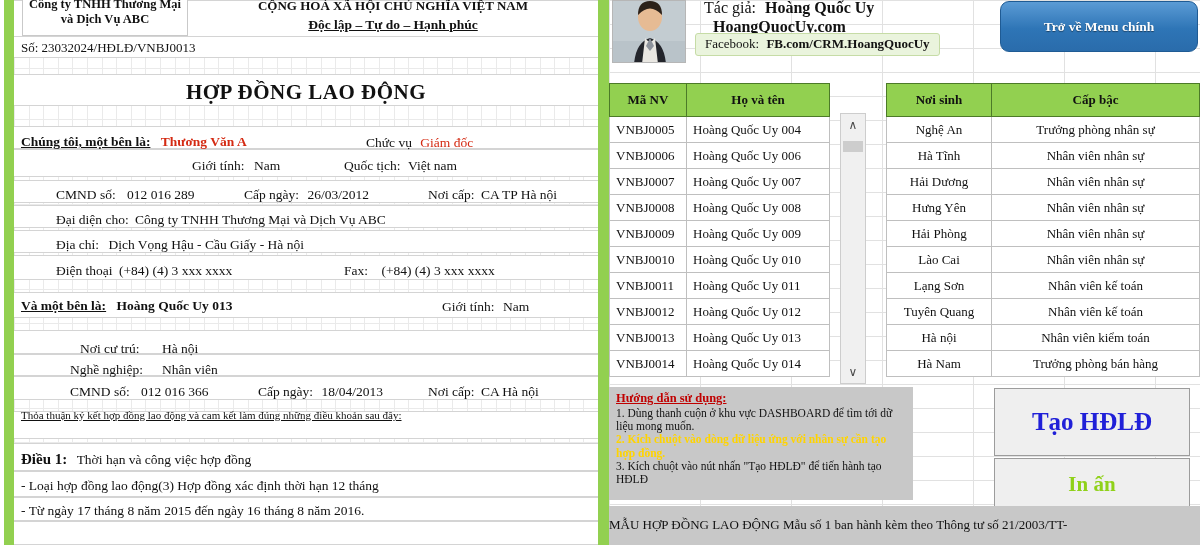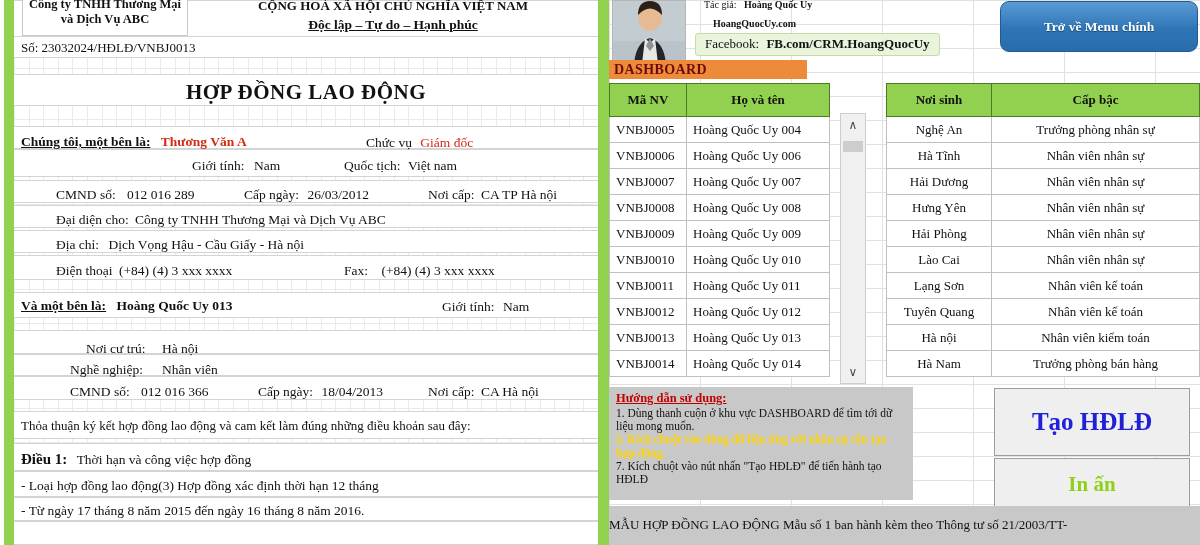--- a/index.html
+++ b/index.html
@@ -113,21 +113,21 @@
     border: 1px solid #b6b6b6;
     background: #cfd6d9;
     overflow: hidden;
   }
   #author-photo svg { display:block; }
 
   .author-line {
     position: absolute;
     white-space: nowrap;
     font-weight: bold;
-    font-size: 10px;
+    font-size: 16px;
     color: #111;
   }
   .author-line .lab { font-weight: normal; }
   #fb-pill {
     position: absolute;
     left: 86px; top: 33px;
     padding: 2px 9px 3px 9px;
     background: #eaf4dd;
     border: 1px solid #c6dca6;
     border-radius: 3px;
@@ -358,39 +358,39 @@
 
     <div class="doc-line" style="left:7px;top:299px;">
       <span class="bold und">Và một bên là:</span>
       <span class="bold" style="margin-left:7px;">Hoàng Quốc Uy 013</span>
     </div>
     <div class="doc-line" style="left:428px;top:300px;">
       <span>Giới tính:</span>
       <span style="margin-left:5px;">Nam</span>
     </div>
 
-    <div class="doc-line" style="left:72px;top:342px;">Nơi cư trú:</div>
+    <div class="doc-line" style="left:66px;top:342px;">Nơi cư trú:</div>
     <div class="doc-line" style="left:148px;top:342px;">Hà nội</div>
     <div class="doc-line" style="left:56px;top:363px;">Nghề nghiệp:</div>
     <div class="doc-line" style="left:148px;top:363px;">Nhân viên</div>
 
     <div class="doc-line" style="left:56px;top:385px;">
       <span>CMND số:</span>
       <span style="margin-left:8px;">012 016 366</span>
     </div>
     <div class="doc-line" style="left:244px;top:385px;">
       <span>Cấp ngày:</span>
       <span style="margin-left:5px;">18/04/2013</span>
     </div>
     <div class="doc-line" style="left:414px;top:385px;">
       <span>Nơi cấp:</span>
       <span style="margin-left:3px;">CA Hà nội</span>
     </div>
 
-    <div class="doc-line" style="left:7px;top:419px;font-size:13px;">Thỏa thuận ký kết hợp đồng lao động và cam kết làm đúng những điều khoản sau đây:</div>
+    <div class="doc-line" style="left:7px;top:410px;font-size:11px;text-decoration:underline;">Thỏa thuận ký kết hợp đồng lao động và cam kết làm đúng những điều khoản sau đây:</div>
 
     <div class="doc-line" style="left:7px;top:452px;">
       <span class="bold" style="font-size:15px;">Điều 1:</span>
       <span style="margin-left:6px;">Thời hạn và công việc hợp đồng</span>
     </div>
     <div class="doc-line" style="left:7px;top:479px;">- Loại hợp đồng lao động(3) Hợp đồng xác định thời hạn 12 tháng</div>
     <div class="doc-line" style="left:7px;top:504px;">- Từ ngày 17 tháng 8 năm 2015 đến ngày 16 tháng 8 năm 2016.</div>
   </div>
 
   <div id="right">
@@ -411,21 +411,20 @@
     <div class="author-line" style="left:95px;top:-1px;">
       <span class="lab">Tác giả:</span>
       <span style="margin-left:5px;">Hoàng Quốc Uy</span>
     </div>
     <div class="author-line" style="left:104px;top:18px;">HoangQuocUy.com</div>
     <div id="fb-pill">
       <span>Facebook:</span>
       <b style="margin-left:4px;">FB.com/CRM.HoangQuocUy</b>
     </div>
 
-    <div id="dashboard-bar">DASHBOARD</div>
 
     <div id="menu-btn">Trở về Menu chính</div>
 
     <table class="dtable" id="tbl-left">
       <thead>
         <tr>
           <th class="c-id">Mã NV</th>
           <th class="c-name">Họ và tên</th>
         </tr>
       </thead>
@@ -528,21 +527,21 @@
             <td class="c-rank">Trưởng phòng bán hàng</td>
           </tr>
         </tbody>
     </table>
 
     <div id="howto">
       <div id="howto-title">Hướng dẫn sử dụng:</div>
       <div id="howto-steps">
           <div class="howto-step">1. Dùng thanh cuộn ở khu vực DASHBOARD để tìm tới dữ liệu mong muốn.</div>
           <div class="howto-step hl">2. Kích chuột vào dòng dữ liệu ứng với nhân sự cần tạo hợp đồng.</div>
-          <div class="howto-step">7. Kích chuột vào nút nhấn "Tạo HĐLĐ" để tiến hành tạo HĐLĐ</div>
+          <div class="howto-step">3. Kích chuột vào nút nhấn "Tạo HĐLĐ" để tiến hành tạo HĐLĐ</div>
         </div>
     </div>
 
     <div class="act-btn" id="btn-create">Tạo HĐLĐ</div>
     <div class="act-btn" id="btn-print">In ấn</div>
 
     <div id="footer-strip"></div>
     <div id="footer-note">MẪU HỢP ĐỒNG LAO ĐỘNG Mẫu số 1 ban hành kèm theo Thông tư số 21/2003/TT-</div>
   </div>
 

